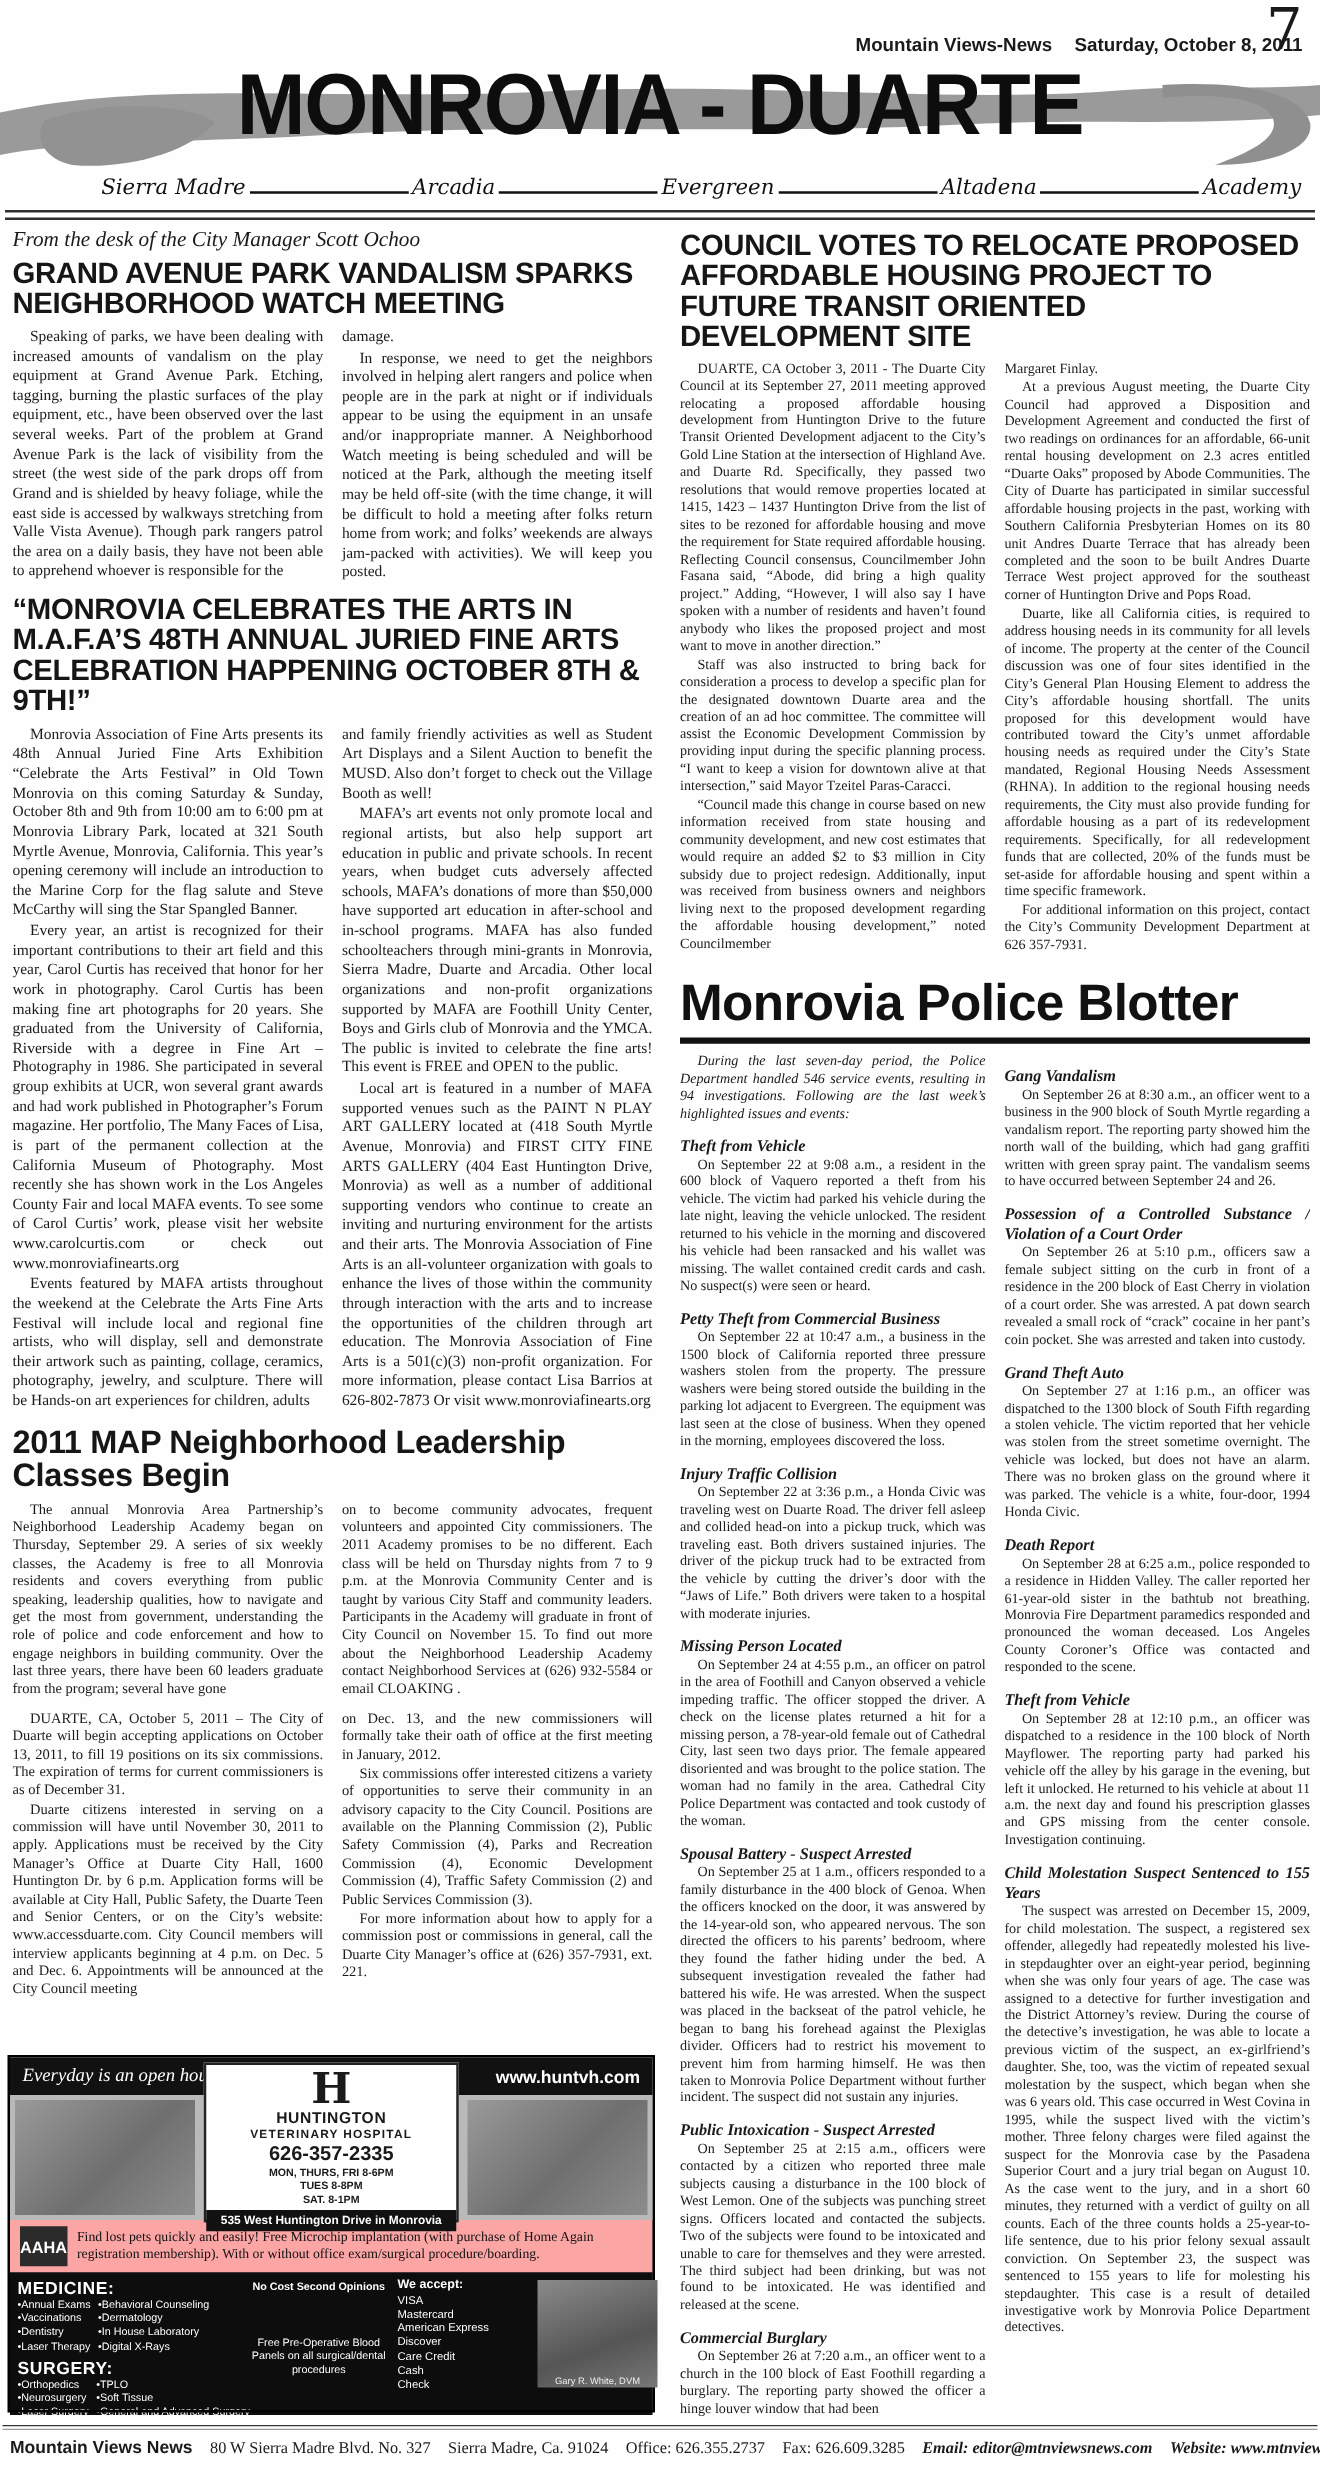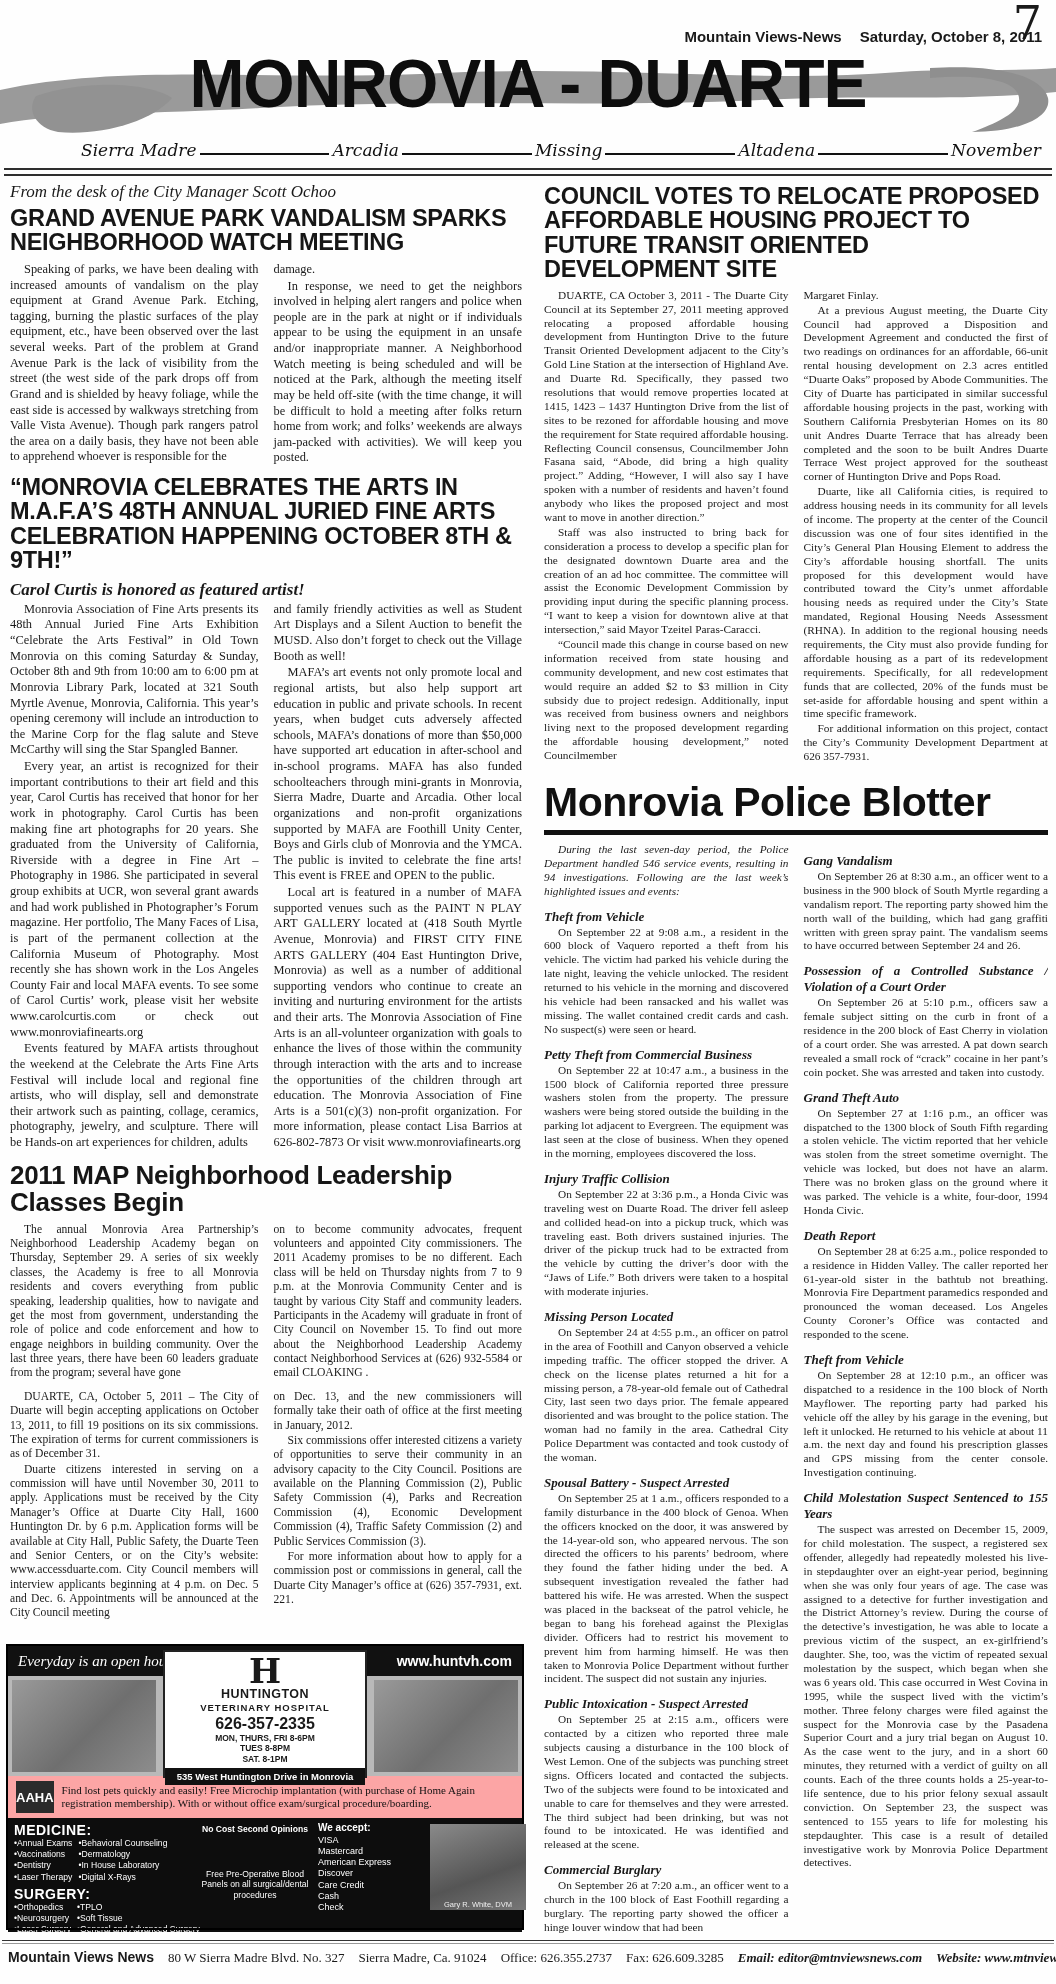--- a/index.html
+++ b/index.html
@@ -102,25 +102,25 @@
       <path fill="#929292" d="M36,46 C90,28 152,34 172,48 C152,72 100,86 58,82 C36,78 26,60 36,46 Z"></path>
     </svg>
     <div class="mtitle">MONROVIA - DUARTE</div>
   </div>
 
   <div class="cities">
     <span class="city">Sierra Madre</span>
     <span class="line"></span>
     <span class="city">Arcadia</span>
     <span class="line"></span>
-    <span class="city">Missing</span>
+    <span class="city">Evergreen</span>
     <span class="line"></span>
     <span class="city">Altadena</span>
     <span class="line"></span>
-    <span class="city">November</span>
+    <span class="city">Academy</span>
   </div>
   <div class="dblrule"></div>
 
   <div class="left-main">
 
     <section class="article">
       <p class="kicker">From the desk of the City Manager Scott Ochoo</p>
       <h2 class="headline h24">GRAND AVENUE PARK VANDALISM SPARKS NEIGHBORHOOD WATCH MEETING</h2>
       <div class="cols body-lg">
         <div class="col">
@@ -128,21 +128,20 @@
         </div>
         <div class="col">
           <p class="cont">damage.</p>
           <p>In response, we need to get the neighbors involved in helping alert rangers and police when people are in the park at night or if individuals appear to be using the equipment in an unsafe and/or inappropriate manner. A Neighborhood Watch meeting is being scheduled and will be noticed at the Park, although the meeting itself may be held off-site (with the time change, it will be difficult to hold a meeting after folks return home from work; and folks’ weekends are always jam-packed with activities). We will keep you posted.</p>
         </div>
       </div>
     </section>
 
     <section class="article">
       <h2 class="headline h24">“MONROVIA CELEBRATES THE ARTS IN M.A.F.A’S 48TH ANNUAL JURIED FINE ARTS CELEBRATION HAPPENING OCTOBER  8TH &amp; 9TH!”</h2>
-      <p class="kicker" style="font-weight:bold;">Carol Curtis is honored as featured artist!</p>
       <div class="cols body-lg">
         <div class="col">
           <p>Monrovia Association of Fine Arts presents its 48th Annual Juried Fine Arts Exhibition “Celebrate the Arts Festival” in Old Town Monrovia on this coming Saturday &amp; Sunday, October 8th and 9th from 10:00 am to 6:00 pm at Monrovia Library Park, located at 321 South Myrtle Avenue, Monrovia, California. This year’s opening ceremony will include an introduction to the Marine Corp for the flag salute and Steve McCarthy will sing the Star Spangled Banner.</p>
           <p>Every year, an artist is recognized for their important contributions to their art field and this year, Carol Curtis has received that honor for her work in photography. Carol Curtis has been making fine art photographs for 20 years. She graduated from the University of California, Riverside with a degree in Fine Art – Photography in 1986. She participated in several group exhibits at UCR, won several grant awards and had work published in Photographer’s Forum magazine. Her portfolio, The Many Faces of Lisa, is part of the permanent collection at the California Museum of Photography. Most recently she has shown work in the Los Angeles County Fair and local MAFA events. To see some of Carol Curtis’ work, please visit her website www.carolcurtis.com or check out www.monroviafinearts.org</p>
           <p>Events featured by MAFA artists throughout the weekend at the Celebrate the Arts Fine Arts Festival will include local and regional fine artists, who will display, sell and demonstrate their artwork such as painting, collage, ceramics, photography, jewelry, and sculpture.  There will be Hands-on art experiences for children, adults</p>
         </div>
         <div class="col">
           <p class="cont">and family friendly activities as well as Student Art Displays and a Silent Auction to benefit the MUSD. Also don’t forget to check out the Village Booth as well!</p>
           <p>MAFA’s art events not only promote local and regional artists, but also help support art education in public and private schools.  In recent years, when budget cuts adversely affected schools, MAFA’s donations of more than $50,000 have supported art education in after-school and in-school programs.  MAFA has also funded schoolteachers through mini-grants in Monrovia, Sierra Madre, Duarte and Arcadia.  Other local organizations and non-profit organizations supported by MAFA are Foothill Unity Center, Boys and Girls club of Monrovia and the YMCA. The public is invited to celebrate the fine arts! This event is FREE and OPEN to the public.</p>
           <p>Local art is featured in a number of MAFA supported venues such as the PAINT N PLAY ART GALLERY located at (418 South Myrtle Avenue, Monrovia) and FIRST CITY FINE ARTS GALLERY (404 East Huntington Drive, Monrovia)  as well as a number of additional supporting vendors who continue to create an inviting and nurturing environment for the artists and their arts. The Monrovia Association of Fine Arts is an all-volunteer organization with goals to enhance the lives of those within the community through interaction with the arts and to increase the opportunities of the children through art education. The Monrovia Association of Fine Arts is a 501(c)(3) non-profit organization.  For more information, please contact Lisa Barrios at 626-802-7873 Or visit www.monroviafinearts.org</p>

